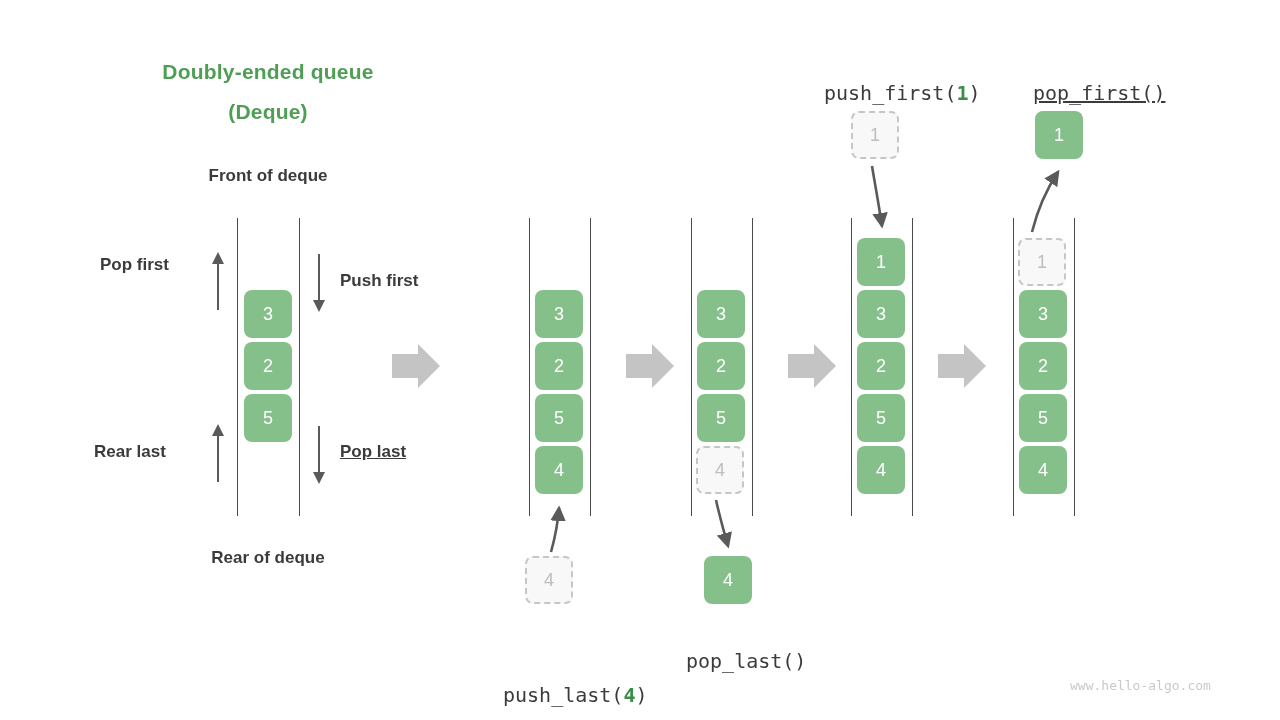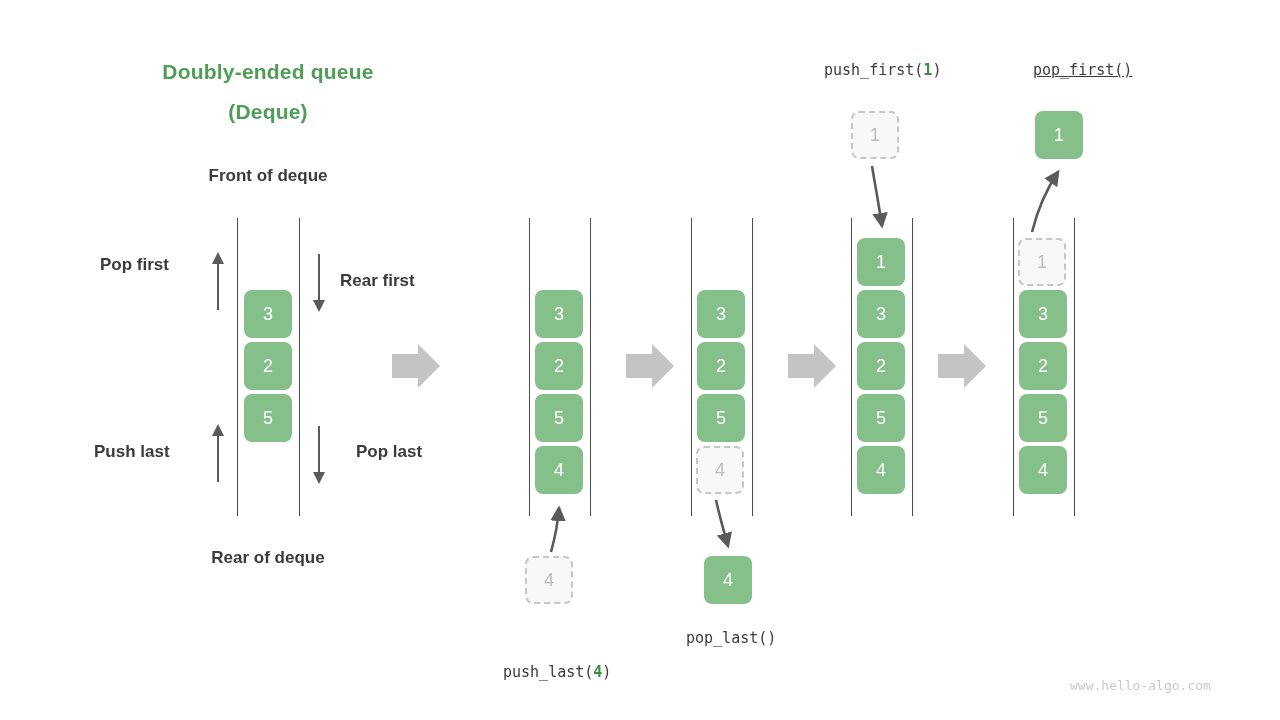--- a/index.html
+++ b/index.html
@@ -39,24 +39,25 @@
     color: #3b3b3b;
     font-weight: bold;
     font-size: 17px;
     white-space: nowrap;
   }
 
   
   .code-label {
     position: absolute;
     font-family: "DejaVu Sans Mono", "Liberation Mono", monospace;
-    font-size: 15px;
+    font-size: 20px;
     color: #3b3b3b;
     white-space: nowrap;
     letter-spacing: 0px;
+    margin-top: 20px;
   }
   .code-label .arg {
     color: #3c8d45;
     font-weight: bold;
   }
 
   .watermark {
     position: absolute;
     font-family: "DejaVu Sans Mono", "Liberation Mono", monospace;
     font-size: 13px;
@@ -109,23 +110,23 @@
 
 <div id="canvas">
 
   <div class="title" style="left:144px; top:60px; width:248px;">Doubly-ended queue</div>
   <div class="title" style="left:144px; top:100px; width:248px;">(Deque)</div>
 
   <div class="heading" style="left:144px; top:166px; width:248px;">Front of deque</div>
   <div class="heading" style="left:144px; top:548px; width:248px;">Rear of deque</div>
 
   <div class="op-label" style="left:100px; top:255px;">Pop first</div>
-  <div class="op-label" style="left:340px; top:271px;">Rear first</div>
-  <div class="op-label" style="left:94px; top:442px;">Push last</div>
-  <div class="op-label" style="left:356px; top:442px;">Pop last</div>
+  <div class="op-label" style="left:340px; top:271px;">Push first</div>
+  <div class="op-label" style="left:94px; top:442px;">Rear last</div>
+  <div class="op-label" style="left:340px; top:442px;text-decoration:underline;">Pop last</div>
 
   <div class="code-label" style="left:824px; top:61px;"><span>push_first(</span><span class="arg">1</span><span>)</span></div>
 
   <div class="code-label" style="left:1033px; top:61px;text-decoration:underline;"><span>pop_first()</span></div>
 
   <div class="code-label" style="left:503px; top:663px;"><span>push_last(</span><span class="arg">4</span><span>)</span></div>
 
   <div class="code-label" style="left:686px; top:629px;"><span>pop_last()</span></div>
 
   <div class="rail" style="left:237px; top:218px; height:298px;"></div>

